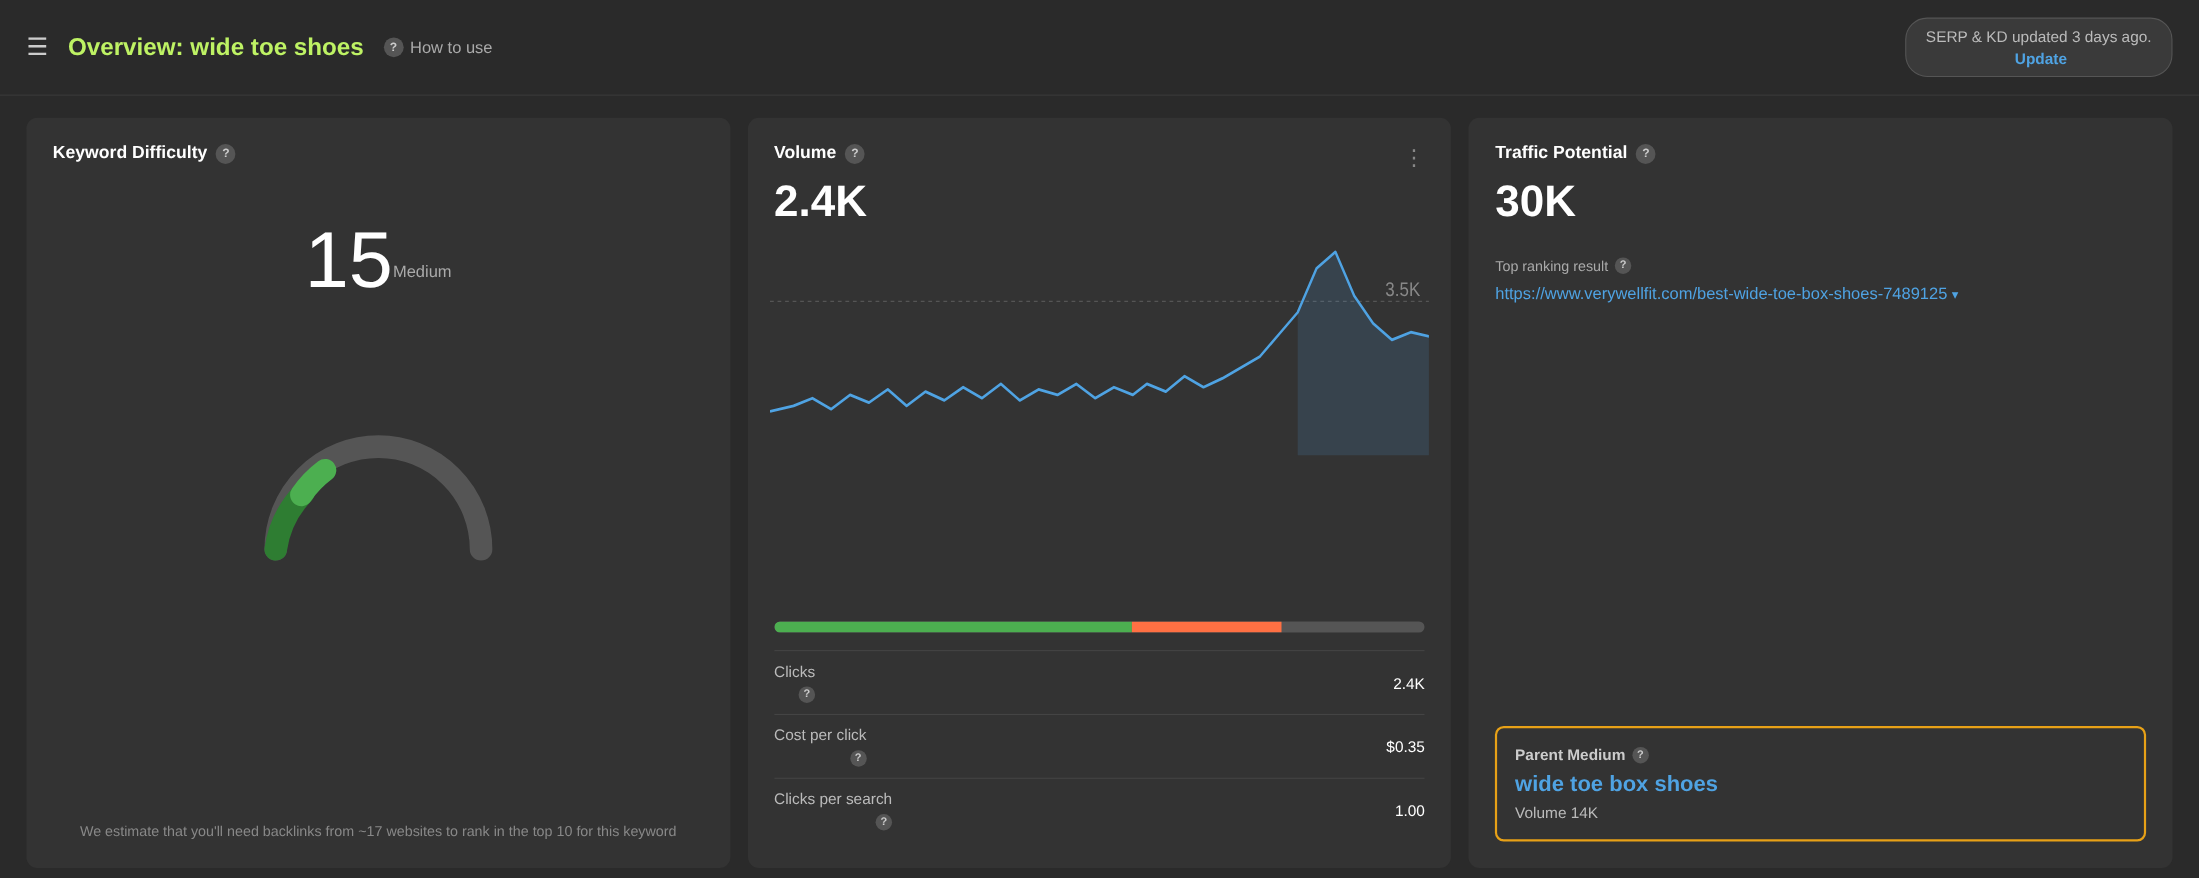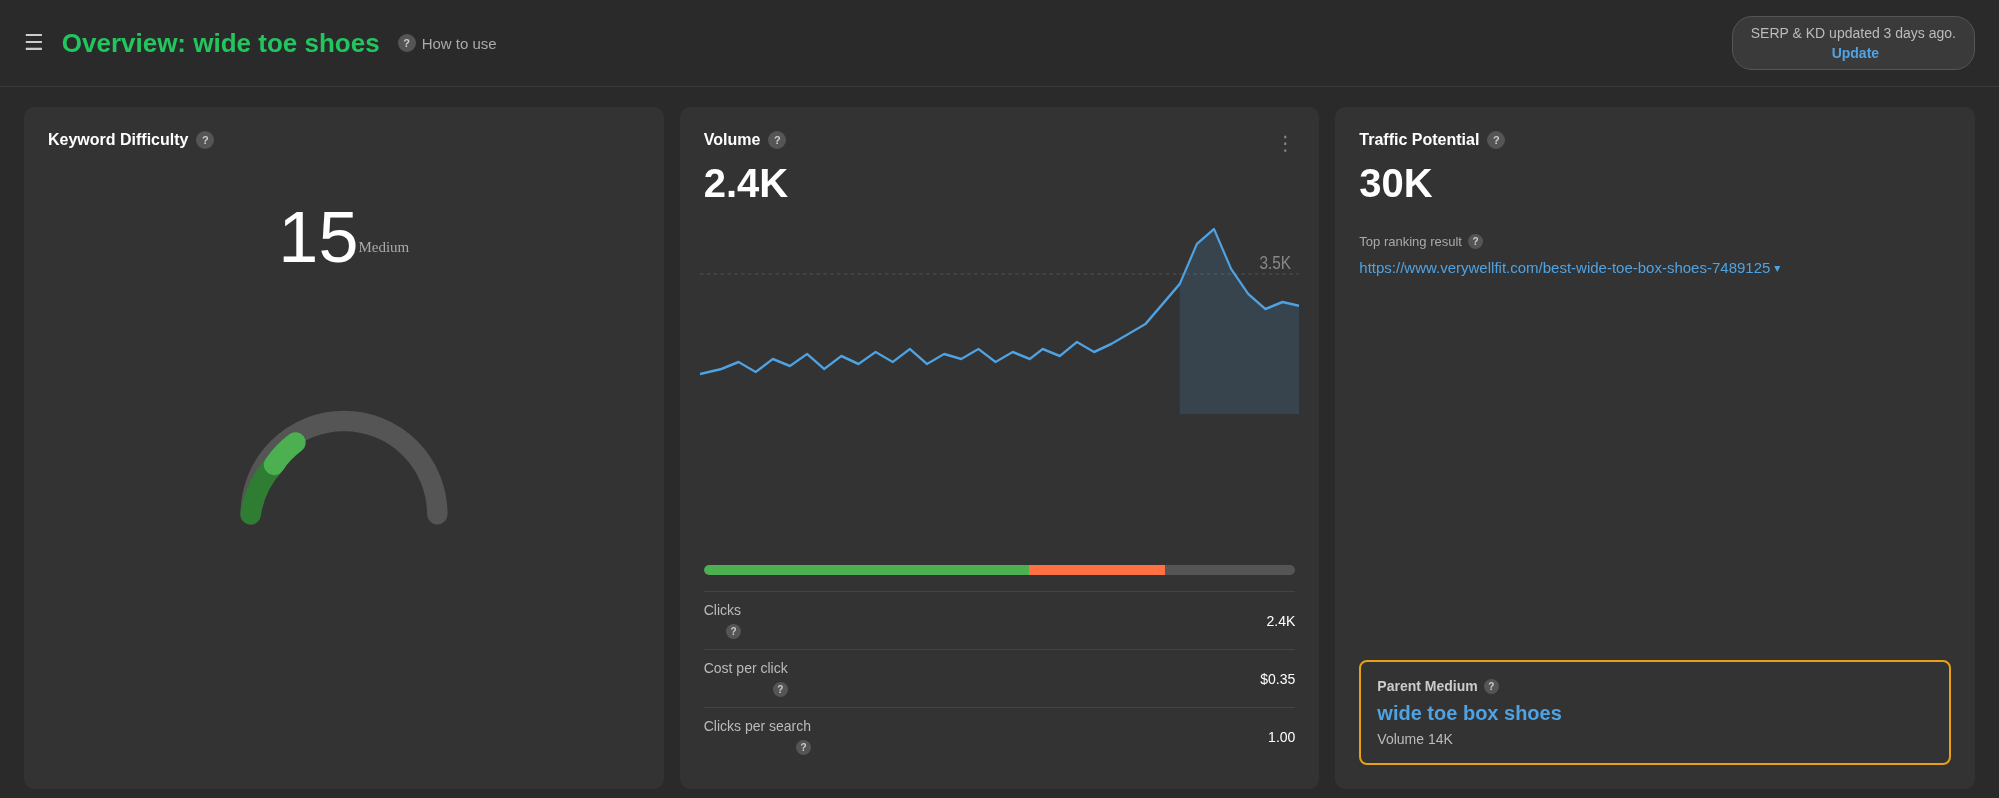--- a/index.html
+++ b/index.html
@@ -23,23 +23,23 @@
     }
 
     .hamburger-icon {
       font-size: 22px;
       color: #ccc;
       cursor: pointer;
       line-height: 1;
     }
 
     .page-title {
-      font-size: 26px;
+      font-size: 22px;
       font-weight: 700;
-      color: #22c55e;
+      color: #bef264;
       white-space: nowrap;
     }
 
     .how-to-use-btn {
       display: flex;
       align-items: center;
       gap: 6px;
       color: #aaa;
       font-size: 15px;
       cursor: pointer;
@@ -152,21 +152,20 @@
       font-size: 72px;
       font-weight: 300;
       color: #ffffff;
       line-height: 1;
     }
 
     .gauge-label {
       font-size: 15px;
       color: #aaa;
       margin-top: 20px;
-      font-family: Liberation Serif, serif;
     }
 
     .kd-description {
       text-align: center;
       font-size: 13px;
       color: #888;
       margin-top: 10px;
       line-height: 1.5;
       padding: 0 10px;
     }
@@ -343,20 +342,21 @@
 
         <path d="M 45 77 A 100 100 0 0 1 68 53" fill="none" stroke="#4caf50" stroke-width="22" stroke-linecap="round"></path>
       </svg>
 
       <div class="gauge-center">
         <span class="gauge-number">15</span>
         <span class="gauge-label">Medium</span>
       </div>
     </div>
 
+    <p class="kd-description">We estimate that you'll need backlinks from ~17 websites to rank in the top 10 for this keyword</p>
   </div>
 
   <div class="card volume-card">
     <div class="card-title">
       <span>Volume</span>
       <span class="question-circle">?</span>
     </div>
     <span class="volume-more-icon">⋮</span>
 
     <div class="volume-number">2.4K</div>

